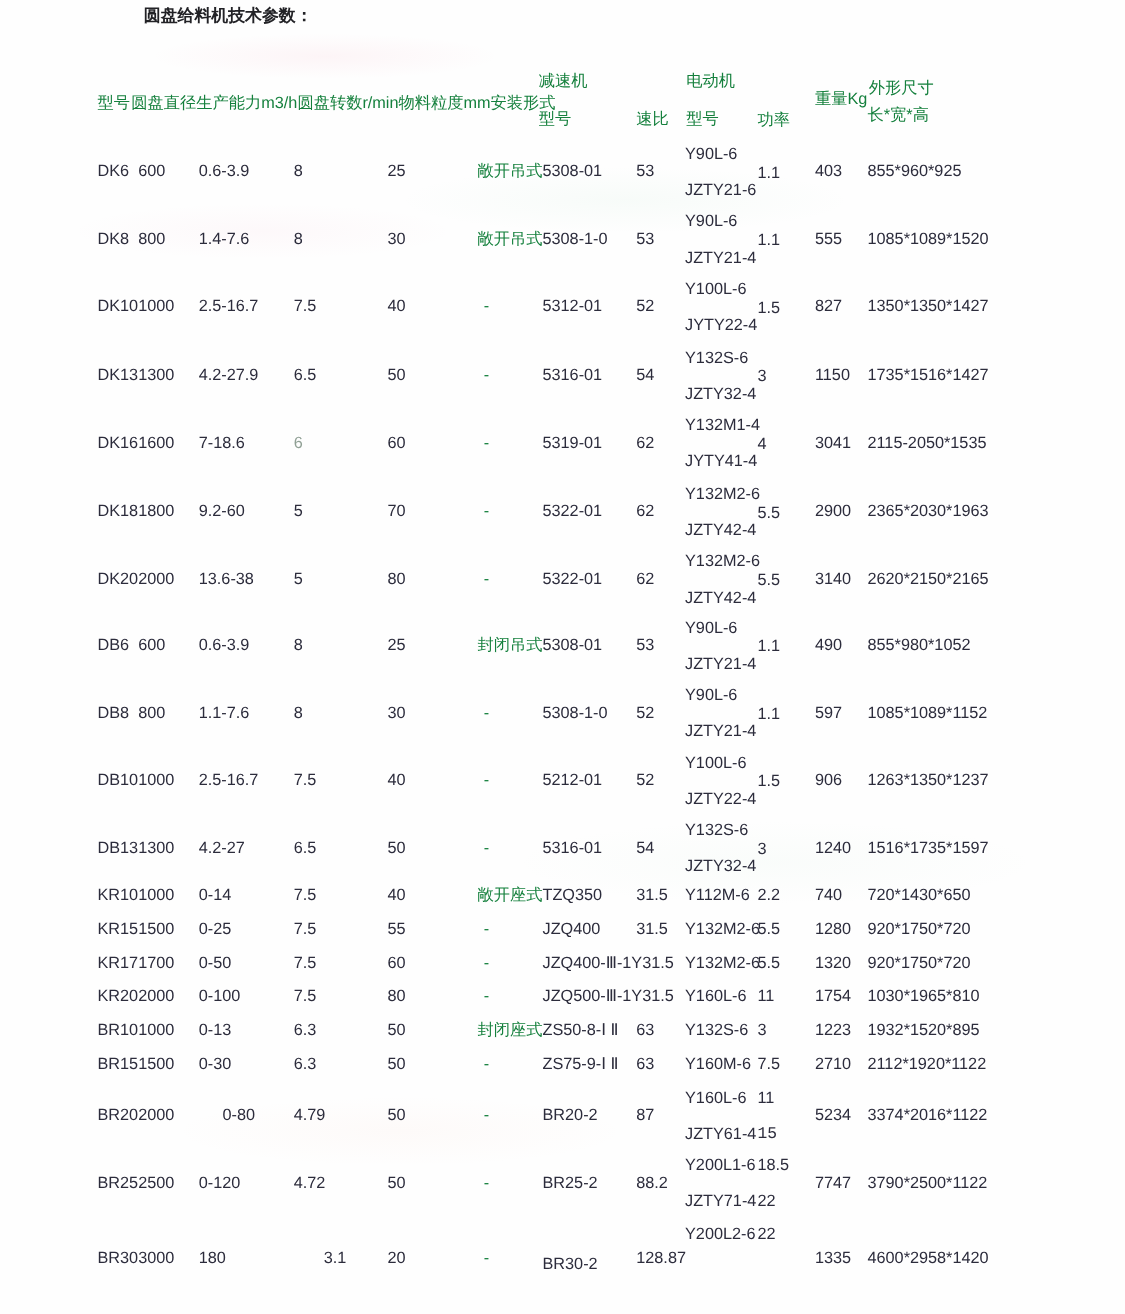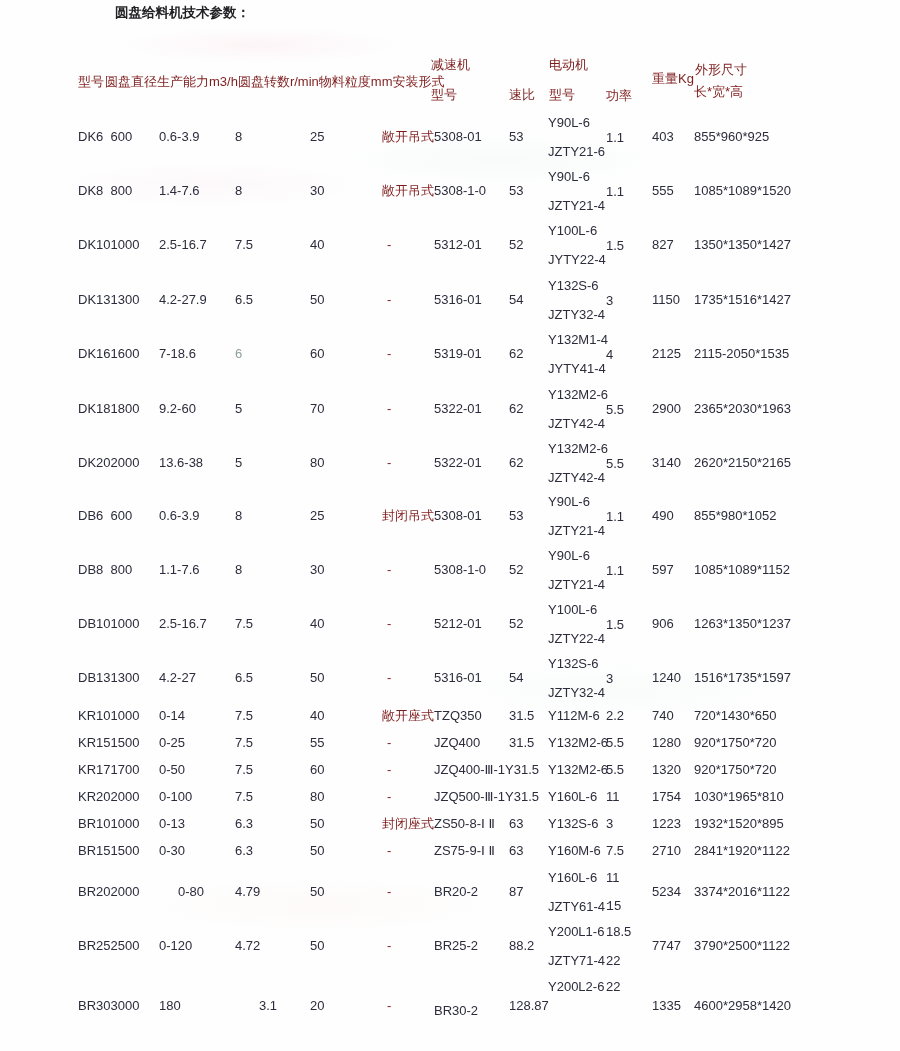--- a/index.html
+++ b/index.html
@@ -23,21 +23,21 @@
       radial-gradient(220px 32px at 210px 185px, rgba(230,120,160,.045), transparent 70%),
       radial-gradient(300px 48px at 620px 690px, rgba(150,210,170,.045), transparent 70%),
       radial-gradient(260px 40px at 320px 905px, rgba(235,150,120,.04), transparent 70%);
   }
   .t{
     position:absolute;
     font-size:13px;line-height:15px;
     color:#2c2c3c;
     white-space:pre;
   }
-  .zh{color:#7f1d1d;}
+  .zh{color:#15803d;}
   .title{
     font-weight:bold;
     font-size:13.5px;
     color:#222226;
   }
   .muted{color:#90a095;}
   .join{display:flex;}
 </style>
 </head>
 <body>
@@ -114,21 +114,21 @@
       <div class="t" style="left: 78px; top: 346px;">DK161600</div>
       <div class="t" style="left: 159px; top: 346px;">7-18.6</div>
       <div class="t muted" style="left: 235px; top: 346px;">6</div>
       <div class="t" style="left: 310px; top: 346px;">60</div>
       <div class="t zh" style="left: 387px; top: 346px;">-</div>
       <div class="t" style="left: 434px; top: 346px;">5319-01</div>
       <div class="t" style="left: 509px; top: 346px;">62</div>
       <div class="t" style="left: 548px; top: 332px;">Y132M1-4</div>
       <div class="t" style="left: 548px; top: 361px;">JYTY41-4</div>
       <div class="t" style="left: 606px; top: 347px;">4</div>
-      <div class="t" style="left: 652px; top: 346px;">2125</div>
+      <div class="t" style="left: 652px; top: 346px;">3041</div>
       <div class="t" style="left: 694px; top: 346px;">2115-2050*1535</div>
       <div class="t" style="left: 78px; top: 401px;">DK181800</div>
       <div class="t" style="left: 159px; top: 401px;">9.2-60</div>
       <div class="t" style="left: 235px; top: 401px;">5</div>
       <div class="t" style="left: 310px; top: 401px;">70</div>
       <div class="t zh" style="left: 387px; top: 401px;">-</div>
       <div class="t" style="left: 434px; top: 401px;">5322-01</div>
       <div class="t" style="left: 509px; top: 401px;">62</div>
       <div class="t" style="left: 548px; top: 387px;">Y132M2-6</div>
       <div class="t" style="left: 548px; top: 416px;">JZTY42-4</div>
@@ -251,21 +251,21 @@
       <div class="t" style="left: 78px; top: 843px;">BR151500</div>
       <div class="t" style="left: 159px; top: 843px;">0-30</div>
       <div class="t" style="left: 235px; top: 843px;">6.3</div>
       <div class="t" style="left: 310px; top: 843px;">50</div>
       <div class="t zh" style="left: 387px; top: 843px;">-</div>
       <div class="t" style="left: 434px; top: 843px;">ZS75-9-Ⅰ Ⅱ</div>
       <div class="t" style="left: 509px; top: 843px;">63</div>
       <div class="t" style="left: 548px; top: 843px;">Y160M-6</div>
       <div class="t" style="left: 606px; top: 843px;">7.5</div>
       <div class="t" style="left: 652px; top: 843px;">2710</div>
-      <div class="t" style="left: 694px; top: 843px;">2841*1920*1122</div>
+      <div class="t" style="left: 694px; top: 843px;">2112*1920*1122</div>
       <div class="t" style="left: 78px; top: 884px;">BR202000</div>
       <div class="t" style="left: 159px; top: 884px; margin-left: 19px;">0-80</div>
       <div class="t" style="left: 235px; top: 884px;">4.79</div>
       <div class="t" style="left: 310px; top: 884px;">50</div>
       <div class="t zh" style="left: 387px; top: 884px;">-</div>
       <div class="t" style="left: 434px; top: 884px;">BR20-2</div>
       <div class="t" style="left: 509px; top: 884px;">87</div>
       <div class="t" style="left: 548px; top: 870px;">Y160L-6</div>
       <div class="t" style="left: 606px; top: 870px;">11</div>
       <div class="t" style="left: 548px; top: 899px;">JZTY61-4</div>

